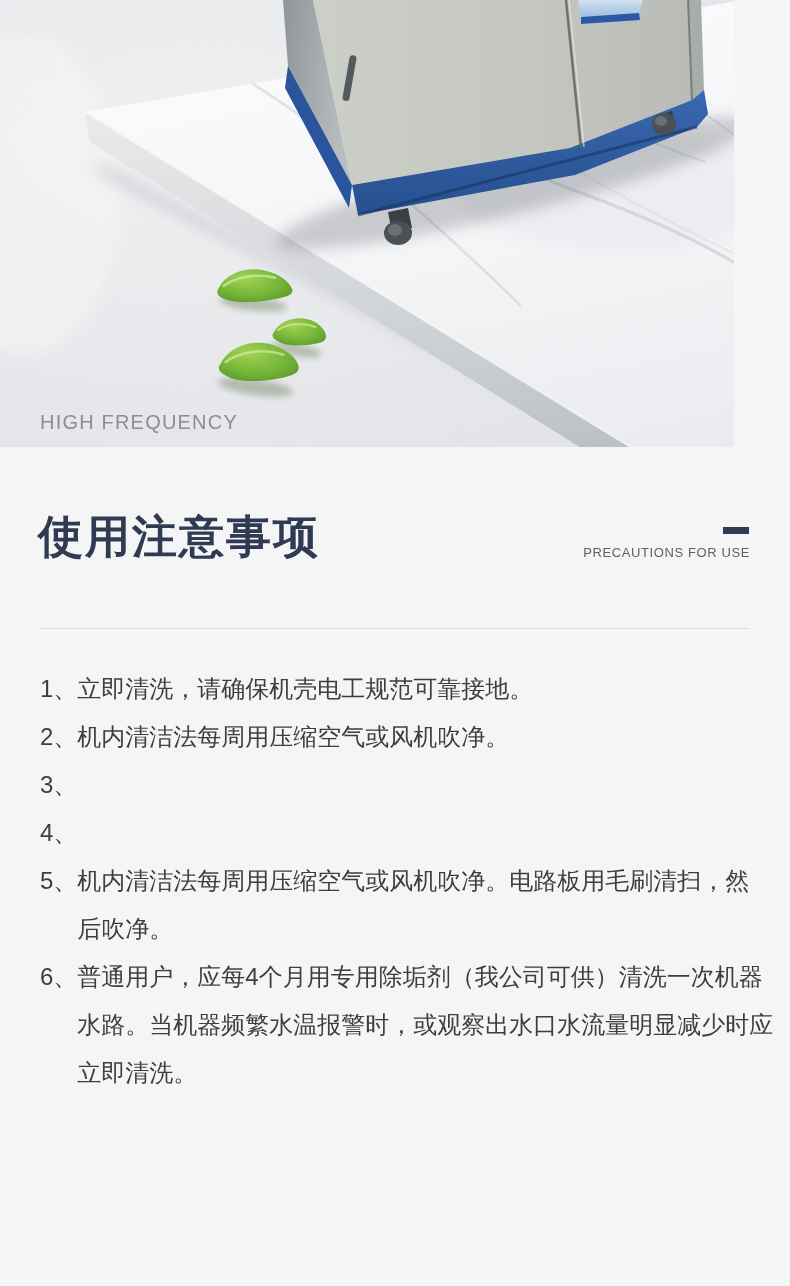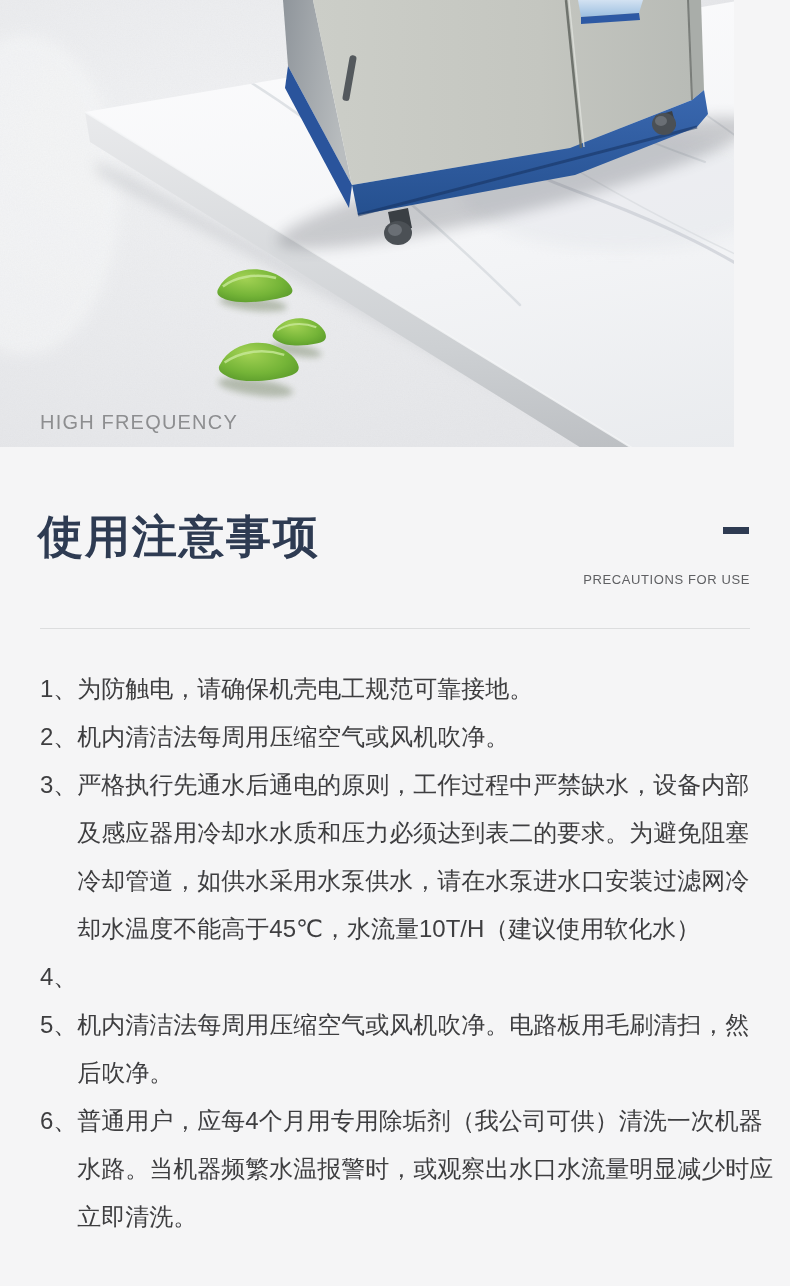--- a/index.html
+++ b/index.html
@@ -18,21 +18,21 @@
   }
   
   .content{position:absolute;top:447px;left:0;width:790px;height:1075px;background:#f5f5f6;}
   .title{
     position:absolute;left:38px;top:64px;margin:0;
     font-size:45px;line-height:52px;font-weight:700;letter-spacing:2px;
     color:#2e3b52;white-space:pre;
   }
   .title-dash{position:absolute;left:723px;top:80px;width:26px;height:7px;background:#2e3b52;}
   .subtitle{
-    position:absolute;right:40px;top:125px;
+    position:absolute;right:40px;top:98px;
     font-size:13px;letter-spacing:.6px;color:#5f6063;white-space:pre;
   }
   .divider{position:absolute;left:40px;top:181px;width:710px;height:1px;background:#dcddde;border:none;margin:0;}
   .plist{
     position:absolute;left:40px;top:218px;width:748px;
     margin:0;padding:0;list-style:none;
     font-size:24px;line-height:48px;color:#3e3e40;
   }
   .plist li{display:flex;align-items:flex-start;}
   .plist .num{flex:0 0 35px;white-space:pre;}
@@ -185,32 +185,28 @@
 
   <section class="content">
     <h1 class="title">使用注意事项</h1>
     <span class="title-dash"></span>
     <span class="subtitle">PRECAUTIONS FOR USE</span>
     <hr class="divider">
 
     <ol class="plist">
       <li>
         <span class="num">1、</span>
-        <span class="txt">为防触电，请确保机壳电工规范可靠接地。</span>
+        <span class="txt">立即清洗，请确保机壳电工规范可靠接地。</span>
       </li>
       <li>
         <span class="num">2、</span>
         <span class="txt">机内清洁法每周用压缩空气或风机吹净。</span>
       </li>
       <li>
         <span class="num">3、</span>
-        <span class="txt">严格执行先通水后通电的原则，工作过程中严禁缺水，设备内部
-及感应器用冷却水水质和压力必须达到表二的要求。为避免阻塞
-冷却管道，如供水采用水泵供水，请在水泵进水口安装过滤网冷
-却水温度不能高于45℃，水流量10T/H（建议使用软化水）</span>
       </li>
       <li>
         <span class="num">4、</span>
       </li>
       <li>
         <span class="num">5、</span>
         <span class="txt">机内清洁法每周用压缩空气或风机吹净。电路板用毛刷清扫，然
 后吹净。</span>
       </li>
       <li>

